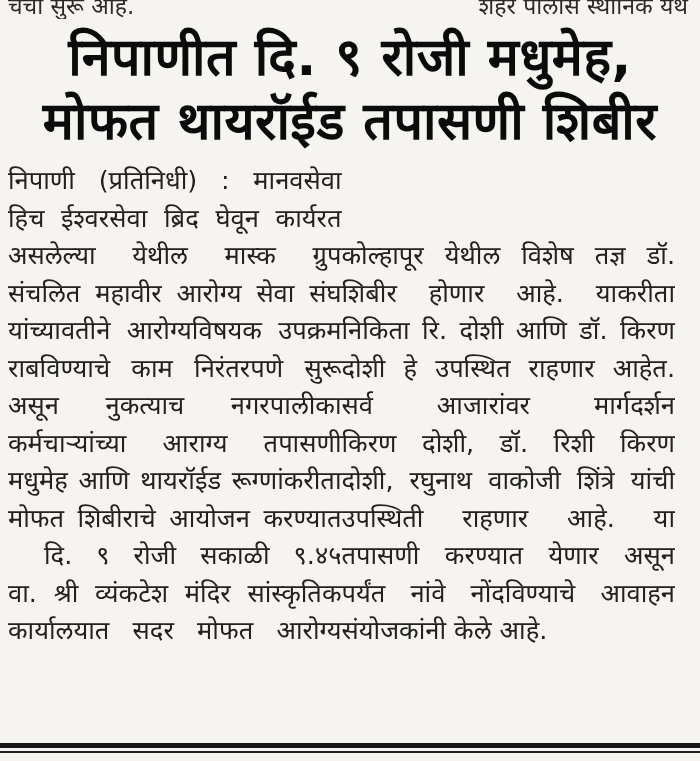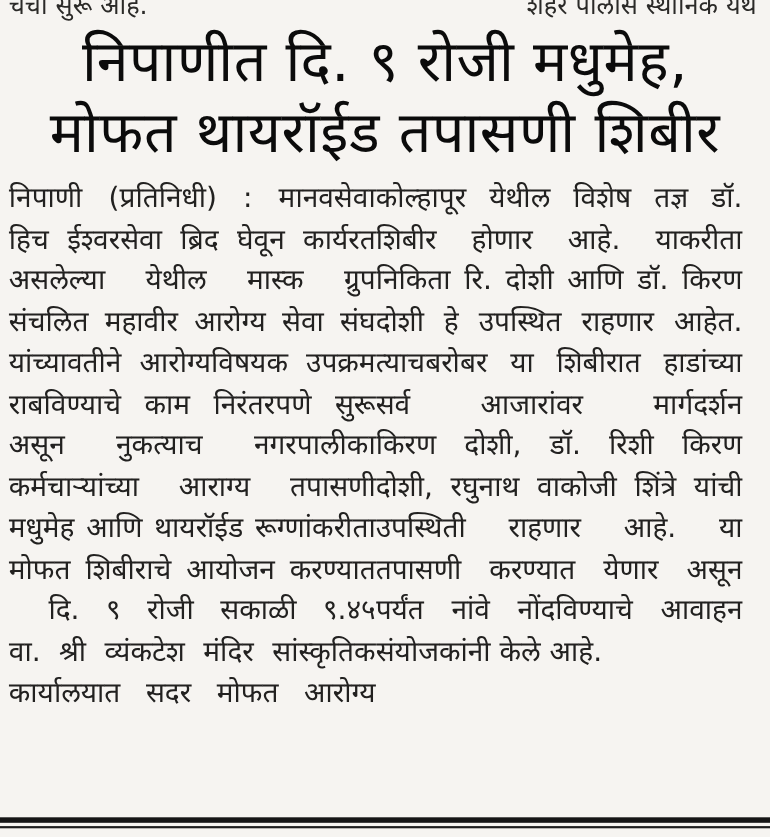--- a/index.html
+++ b/index.html
@@ -32,32 +32,33 @@
     margin-top:-9px;
     color:#2b2a28;
     white-space:nowrap;
   }
   .top-strip .strip-right{padding-right:2px;}
 
   
   .headline{
     margin-top:6px;
     text-align:center;
-    font-weight:normal;
+    font-weight:bold;
     color:var(--ink-heavy);
     font-size:52px;
     line-height:64px;
     letter-spacing:0.5px;
   }
 
   
   .columns{
     display:flex;
     padding:0 25px 0 8px;
     margin-top:9px;
+    align-items:flex-end;
   }
   .col{
     flex:1;
     min-width:0;
     font-size:25.5px;
     line-height:37.5px;
     color:var(--ink);
   }
   .line{
     text-align:justify;
@@ -119,21 +120,20 @@
       <div class="line indent">दि. ९ रोजी सकाळी ९.४५</div>
       <div class="line">वा. श्री व्यंकटेश मंदिर सांस्कृतिक</div>
       <div class="line">कार्यालयात सदर मोफत आरोग्य</div>
     </div>
 
     <div class="col">
       <div class="line">कोल्हापूर येथील विशेष तज्ञ डॉ.</div>
       <div class="line">शिबीर होणार आहे. याकरीता</div>
       <div class="line">निकिता रि. दोशी आणि डॉ. किरण</div>
       <div class="line">दोशी हे उपस्थित राहणार आहेत.</div>
-      <div class="line">त्याचबरोबर या शिबीरात हाडांच्या</div>
       <div class="line">सर्व आजारांवर मार्गदर्शन</div>
       <div class="line">किरण दोशी, डॉ. रिशी किरण</div>
       <div class="line">दोशी, रघुनाथ वाकोजी शिंत्रे यांची</div>
       <div class="line">उपस्थिती राहणार आहे. या</div>
       <div class="line">तपासणी करण्यात येणार असून</div>
       <div class="line">पर्यंत नांवे नोंदविण्याचे आवाहन</div>
       <div class="line short">संयोजकांनी केले आहे.</div>
     </div>
 
   </div>

